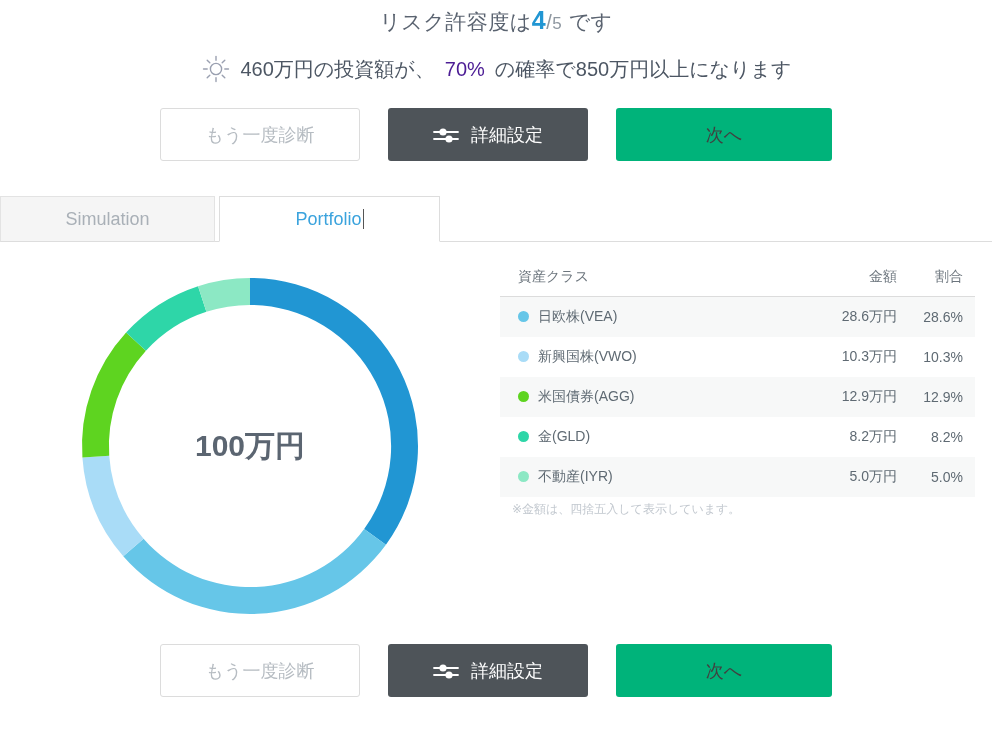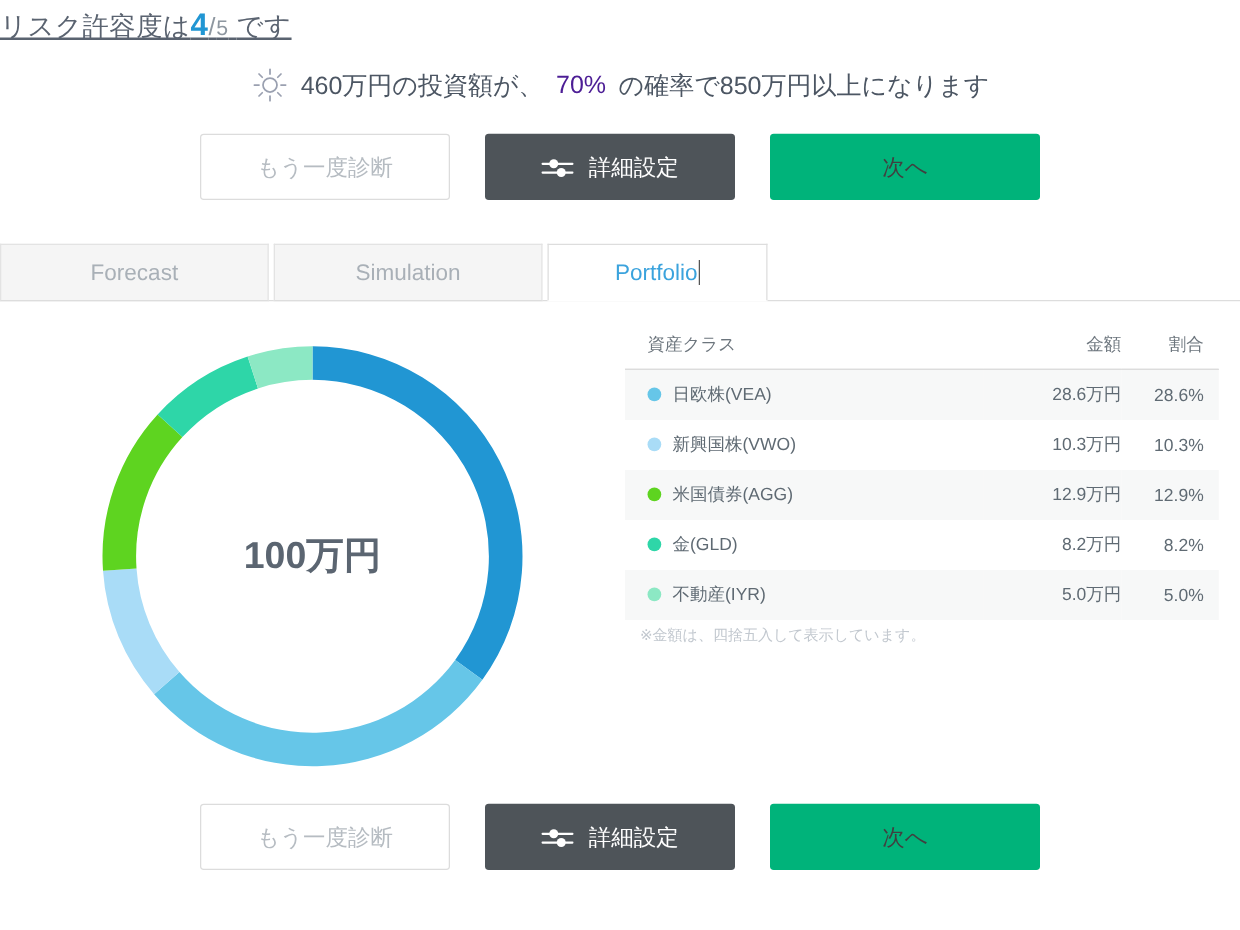--- a/index.html
+++ b/index.html
@@ -8,26 +8,26 @@
     width: 992px; height: 744px;
     background: #ffffff;
     font-family: "Liberation Sans", "DejaVu Sans", sans-serif;
     color: #4a5560;
     overflow: hidden;
   }
   .page { position: relative; width: 992px; height: 744px; }
 
   
   .headline {
+    text-align: center;
     font-size: 21px;
     color: #5a6370;
     letter-spacing: .5px;
     padding-top: 6px;
     white-space: nowrap;
-    text-decoration: underline;
   }
   .headline .risk-num {
     color: #2196d3;
     font-size: 25px;
     font-weight: bold;
     vertical-align: baseline;
   }
   .headline .risk-slash { color: #8e97a0; font-size: 20px; }
   .headline .risk-den { color: #8e97a0; font-size: 17px; }
 
@@ -114,21 +114,21 @@
   }
   .tab-inactive {
     width: 215px;
     background: #f5f5f5;
     color: #a9b0b7;
     border: 1px solid #e3e3e3;
     border-bottom: 1px solid #dddddd;
     margin-right: 4px;
   }
   .tab-active {
-    width: 176px;
+    width: 221px;
     background: #ffffff;
     color: #3ba3dd;
     border: 1px solid #dddddd;
     border-bottom: 1px solid #ffffff;
     z-index: 2;
   }
   .caret {
     display: inline-block;
     width: 1px;
     height: 20px;
@@ -245,23 +245,20 @@
     </div>
     <div class="btn btn-green">
       <span>次へ</span>
     </div>
   </div>
 
   <div class="tabs-wrap">
     <div class="tabs-baseline"></div>
     <div class="tabs">
       <div class="tab tab-inactive">
-        <span>Forecast</span>
-      </div>
-      <div class="tab tab-inactive">
         <span>Simulation</span>
       </div>
       <div class="tab tab-active">
         <span>Portfolio</span>
           <span class="caret"></span>
       </div>
     </div>
   </div>
 
   <div class="content">

